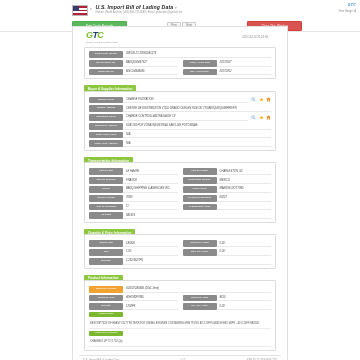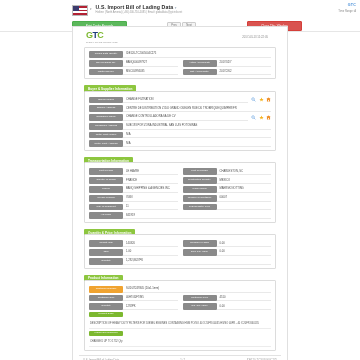--- a/index.html
+++ b/index.html
@@ -4,21 +4,21 @@
 <style>
   html,body{margin:0;padding:0;}
   body{
     width:360px;height:360px;overflow:hidden;
     background:#ffffff;
     font-family:"Liberation Sans", sans-serif;
     font-size:3.1px;
     color:#333;
     -webkit-font-smoothing:antialiased;
   }
-  .page{position:relative;width:360px;height:360px;}
+  .page{position:relative;width:360px;height:360px;font-style:italic;}
 
   
   .topbar{display:flex;align-items:flex-start;padding:3px 0 0 0;height:16px;position:relative;}
   .flag{width:14px;height:9px;margin:2px 0 0 72px;position:relative;overflow:hidden;border:0.3px solid #bbb;flex:none;}
   .flag .stripes{position:absolute;inset:0;
     background:repeating-linear-gradient(to bottom,#b22234 0,#b22234 0.69px,#ffffff 0.69px,#ffffff 1.38px);}
   .flag .canton{position:absolute;left:0;top:0;width:6px;height:4.8px;background:#3c3b6e;}
   .flag-caret{font-size:3px;color:#888;margin:4px 0 0 2px;flex:none;}
   .title-wrap{margin-left:4px;margin-top:1px;}
   .site-title{font-size:5.2px;font-weight:bold;color:#2a2a2a;letter-spacing:.1px;}

